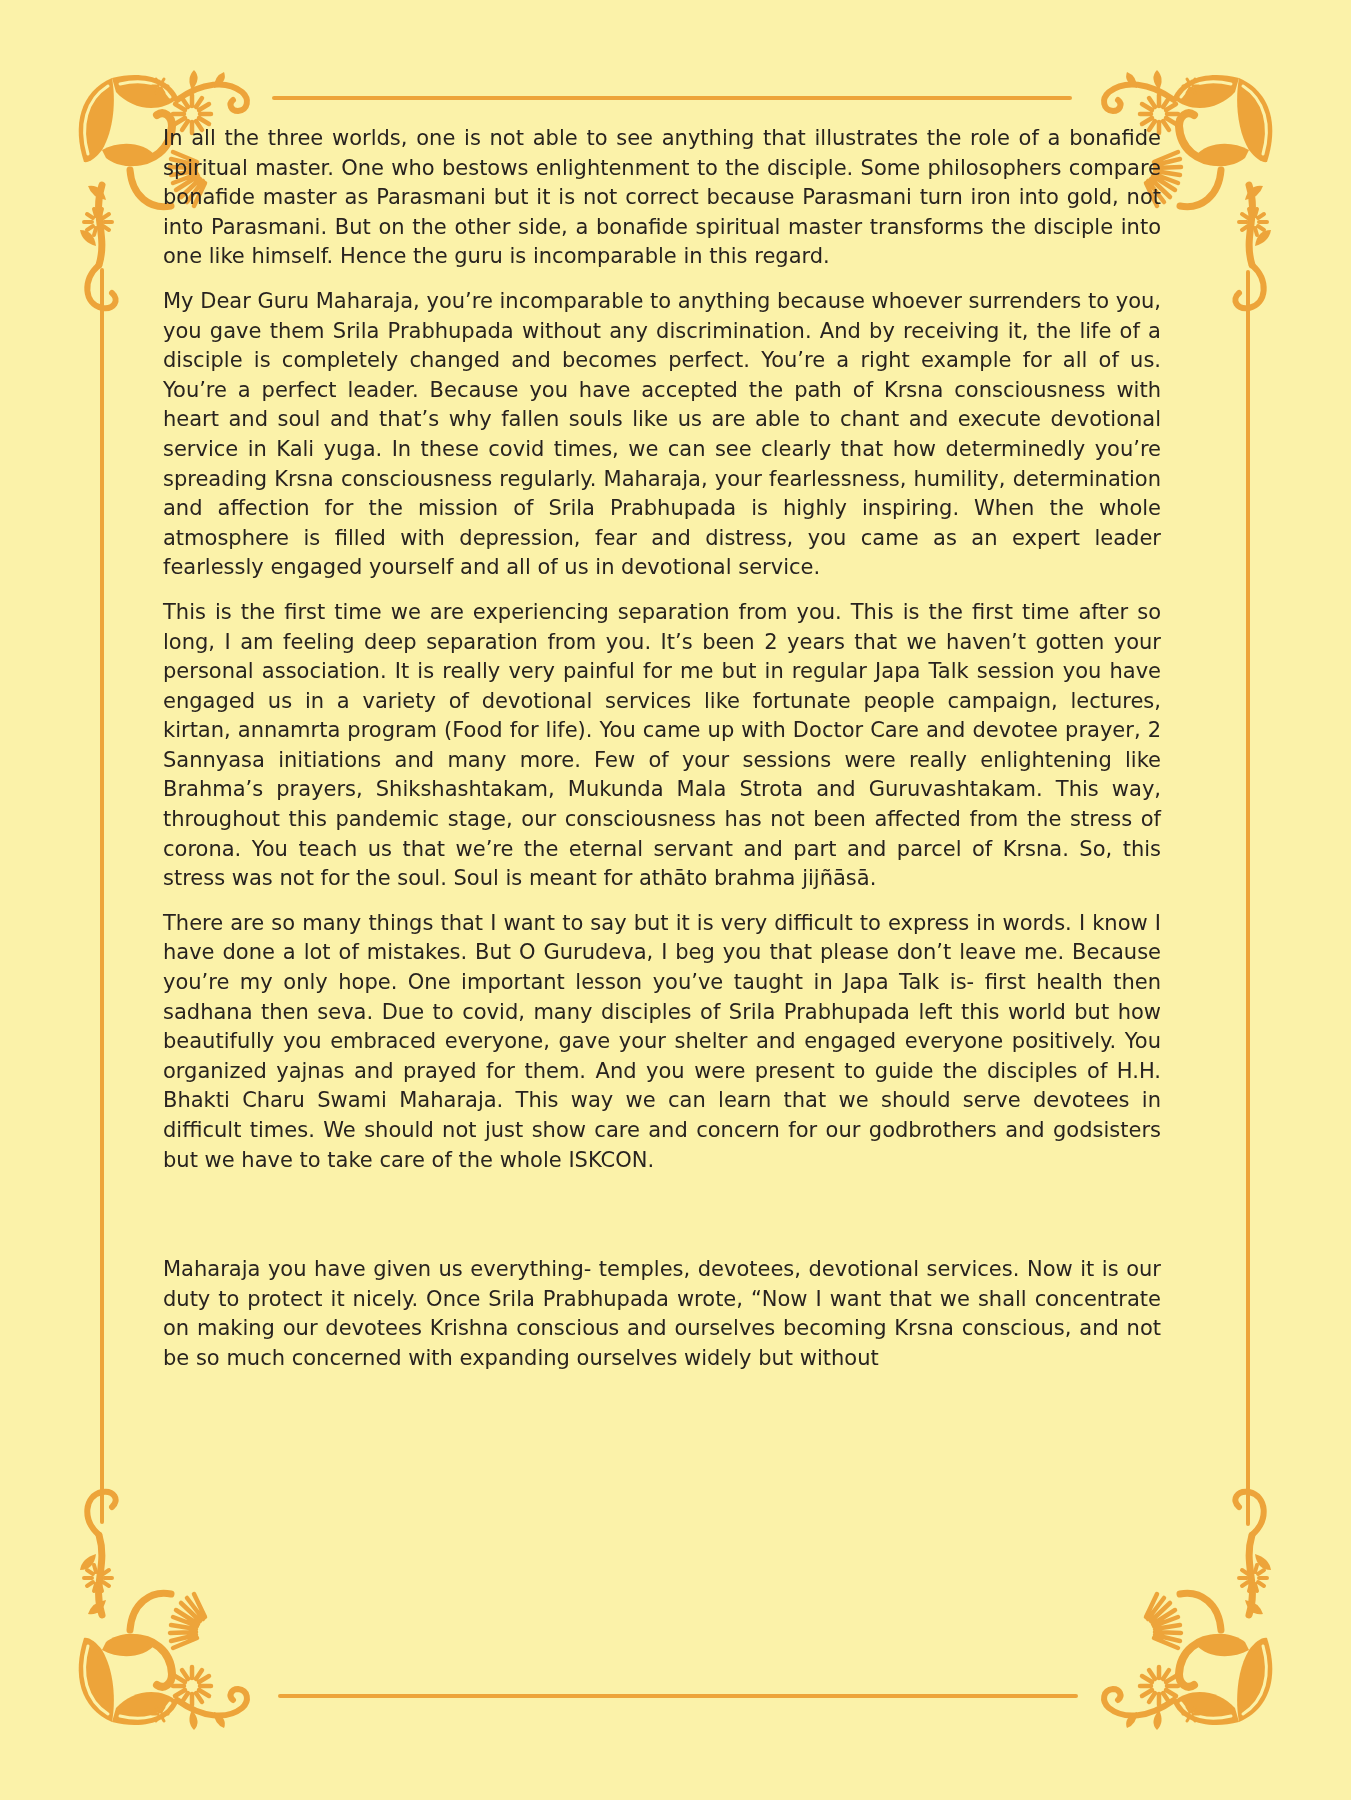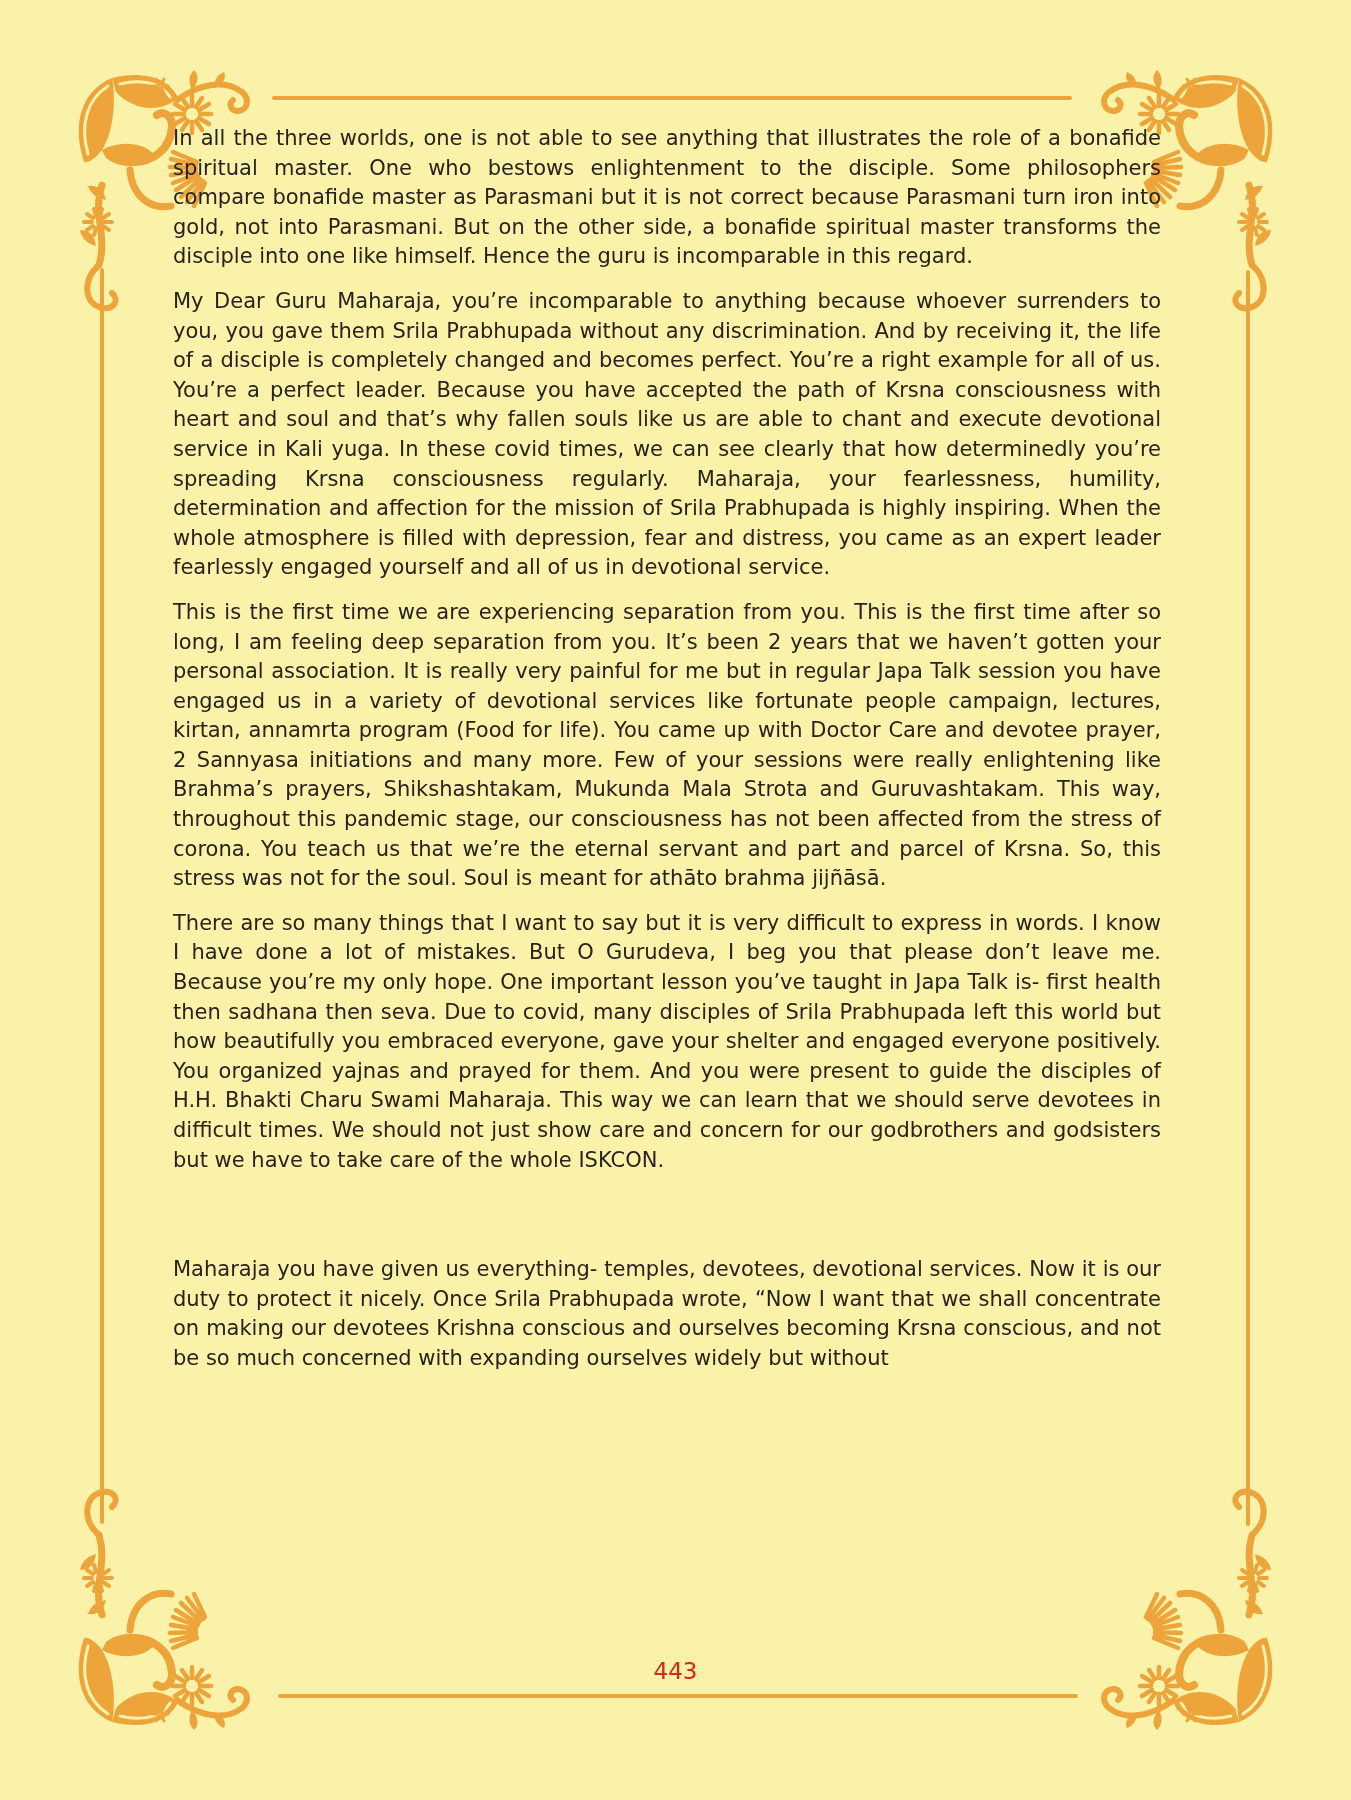--- a/index.html
+++ b/index.html
@@ -30,21 +30,21 @@
   .corner.bl{left:72px;  top:1475px;transform:scaleY(-1);}
   .corner.br{left:1084px;top:1475px;transform:scale(-1,-1);}
   
   .text-block{
     position:absolute;
     left:163px; top:124px; width:998px;
     color:var(--text-color);
     font-size:21px; line-height:29.6px;
     text-align:justify;
   }
-  .text-block p{margin:0 0 15px 10px;}
+  .text-block p{margin:0 0 15px 0;}
   .text-block p.after-break{margin-top:80px;}
   
   .page-number{
     position:absolute;
     left:0; top:1658px; width:100%;
     text-align:center;
     font-size:23px;
     color:var(--page-number-color);
   }
 </style>
@@ -110,15 +110,14 @@
   <div class="frame-line frame-right"></div>
 
   <main class="text-block">
     <p>In all the three worlds, one is not able to see anything that illustrates the role of a bonafide spiritual master. One who bestows enlightenment to the disciple. Some philosophers compare bonafide master as Parasmani but it is not correct because Parasmani turn iron into gold, not into Parasmani. But on the other side, a bonafide spiritual master transforms the disciple into one like himself. Hence the guru is incomparable in this regard.</p>
     <p>My Dear Guru Maharaja, you’re incomparable to anything because whoever surrenders to you, you gave them Srila Prabhupada without any discrimination. And by receiving it, the life of a disciple is completely changed and becomes perfect. You’re a right example for all of us. You’re a perfect leader. Because you have accepted the path of Krsna consciousness with heart and soul and that’s why fallen souls like us are able to chant and execute devotional service in Kali yuga. In these covid times, we can see clearly that how determinedly you’re spreading Krsna consciousness regularly. Maharaja, your fearlessness, humility, determination and affection for the mission of Srila Prabhupada is highly inspiring. When the whole atmosphere is filled with depression, fear and distress, you came as an expert leader fearlessly engaged yourself and all of us in devotional service.</p>
     <p>This is the first time we are experiencing separation from you. This is the first time after so long, I am feeling deep separation from you. It’s been 2 years that we haven’t gotten your personal association. It is really very painful for me but in regular Japa Talk session you have engaged us in a variety of devotional services like fortunate people campaign, lectures, kirtan, annamrta program (Food for life). You came up with Doctor Care and devotee prayer, 2 Sannyasa initiations and many more. Few of your sessions were really enlightening like Brahma’s prayers, Shikshashtakam, Mukunda Mala Strota and Guruvashtakam. This way, throughout this pandemic stage, our consciousness has not been affected from the stress of corona. You teach us that we’re the eternal servant and part and parcel of Krsna. So, this stress was not for the soul. Soul is meant for athāto brahma jijñāsā.</p>
     <p>There are so many things that I want to say but it is very difficult to express in words. I know I have done a lot of mistakes. But O Gurudeva, I beg you that please don’t leave me. Because you’re my only hope. One important lesson you’ve taught in Japa Talk is- first health then sadhana then seva. Due to covid, many disciples of Srila Prabhupada left this world but how beautifully you embraced everyone, gave your shelter and engaged everyone positively. You organized yajnas and prayed for them. And you were present to guide the disciples of H.H. Bhakti Charu Swami Maharaja. This way we can learn that we should serve devotees in difficult times. We should not just show care and concern for our godbrothers and godsisters but we have to take care of the whole ISKCON.</p>
     <p class="after-break">Maharaja you have given us everything- temples, devotees, devotional services. Now it is our duty to protect it nicely. Once Srila Prabhupada wrote, “Now I want that we shall concentrate on making our devotees Krishna conscious and ourselves becoming Krsna conscious, and not be so much concerned with expanding ourselves widely but without</p>
   </main>
 
-  <div class="page-number">443</div>
 
 </div>
 
 </body></html>

